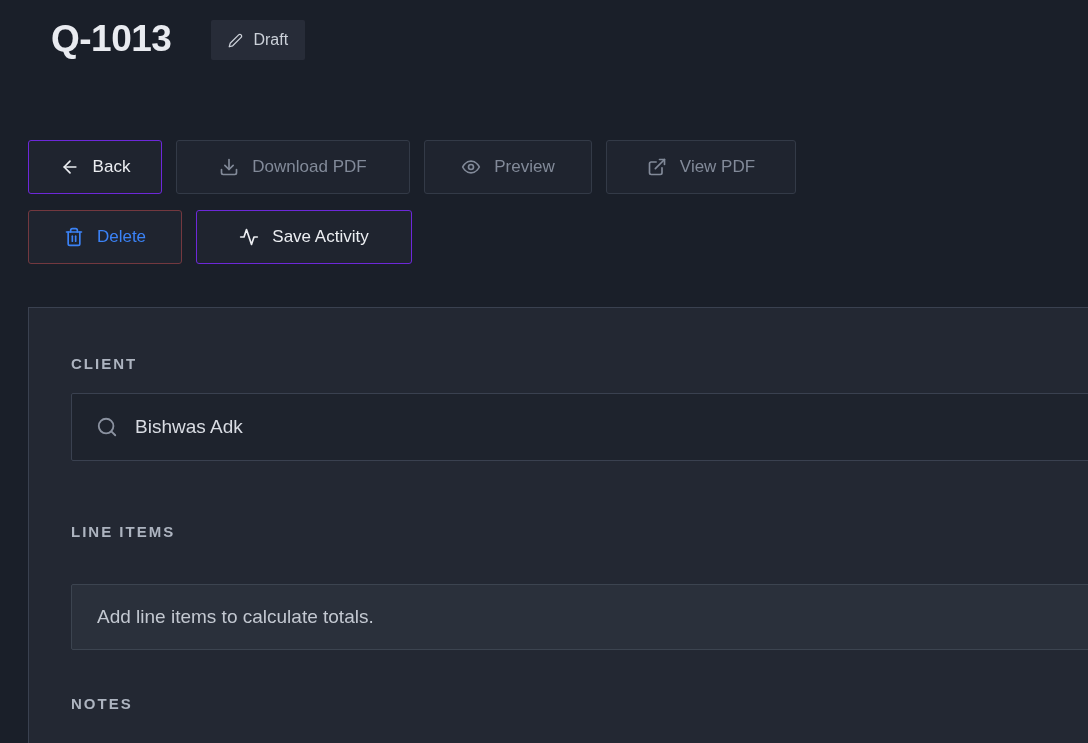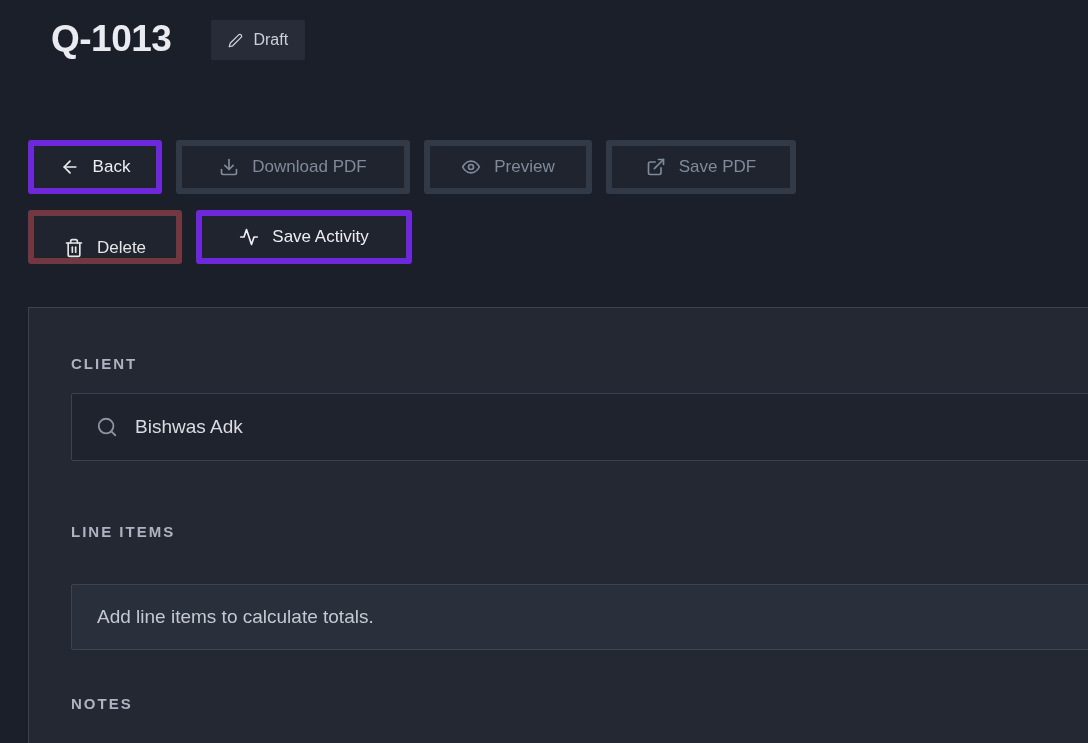--- a/index.html
+++ b/index.html
@@ -25,29 +25,29 @@
     background:#272c38; color:#ccd1d9; font-size:16px;
   }
 
   
   .toolbar { display:flex; gap:14px; margin-left:28px; }
   .toolbar.row1 { margin-top:80px; }
   .toolbar.row2 { margin-top:16px; }
   .btn {
     display:inline-flex; align-items:center; justify-content:center; gap:13px;
     height:54px; padding:0 20px; border-radius:3px;
-    background:#1f242f; border:6px solid #6d28d9;
+    background:#1f242f; border:1px solid #6d28d9;
     color:#eceef2; font-size:17px; font-family:inherit; cursor:pointer;
     white-space:nowrap;
   }
   .btn.disabled {
     color:#828a99; border-color:#333a47; cursor:default;
   }
   .btn.danger {
-    color:#e5e5e5; border-color:#73383f;align-items:flex-end;
+    color:#3b82f6; border-color:#73383f;
   }
 
   
   .panel {
     margin:43px 0 0 28px;
     width:1150px; height:520px;
     background:#232833; border:1px solid #3a4150;
     padding:47px 0 0 42px;
   }
   .section-label {
@@ -108,21 +108,21 @@
         <circle cx="12" cy="12" r="3"></circle>
       </svg>
     <span>Preview</span>
   </button>
   <button class="btn disabled" style="min-width:190px">
     <svg class="icon" width="20" height="20" viewBox="0 0 24 24" fill="none" stroke="currentColor" stroke-width="2" stroke-linecap="round" stroke-linejoin="round">
         <path d="M18 13v6a2 2 0 0 1-2 2H5a2 2 0 0 1-2-2V8a2 2 0 0 1 2-2h6"></path>
         <path d="M15 3h6v6"></path>
         <path d="M10 14L21 3"></path>
       </svg>
-    <span>Save PDF</span>
+    <span>View PDF</span>
   </button>
 </div>
 
 <div class="toolbar row2">
   <button class="btn danger" style="min-width:154px">
     <svg class="icon" width="20" height="20" viewBox="0 0 24 24" fill="none" stroke="currentColor" stroke-width="2" stroke-linecap="round" stroke-linejoin="round">
         <path d="M3 6h18"></path>
         <path d="M19 6v14a2 2 0 0 1-2 2H7a2 2 0 0 1-2-2V6"></path>
         <path d="M8 6V4a2 2 0 0 1 2-2h4a2 2 0 0 1 2 2v2"></path>
         <path d="M10 11v6"></path>

